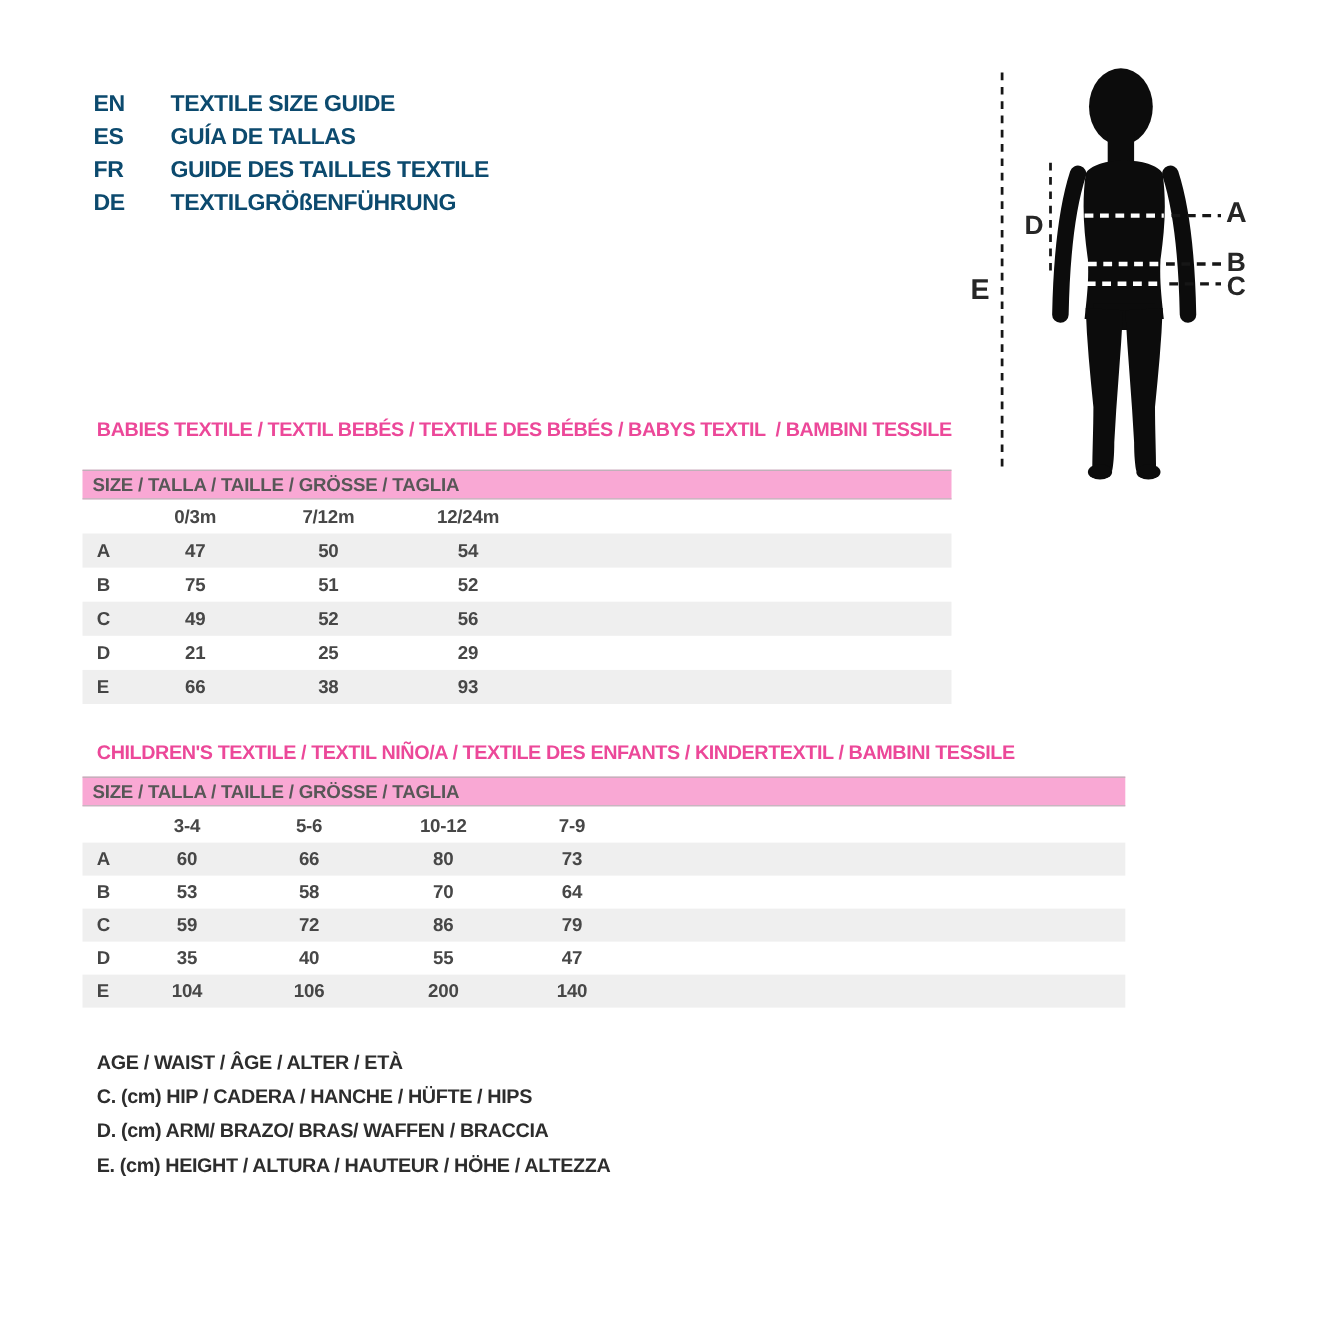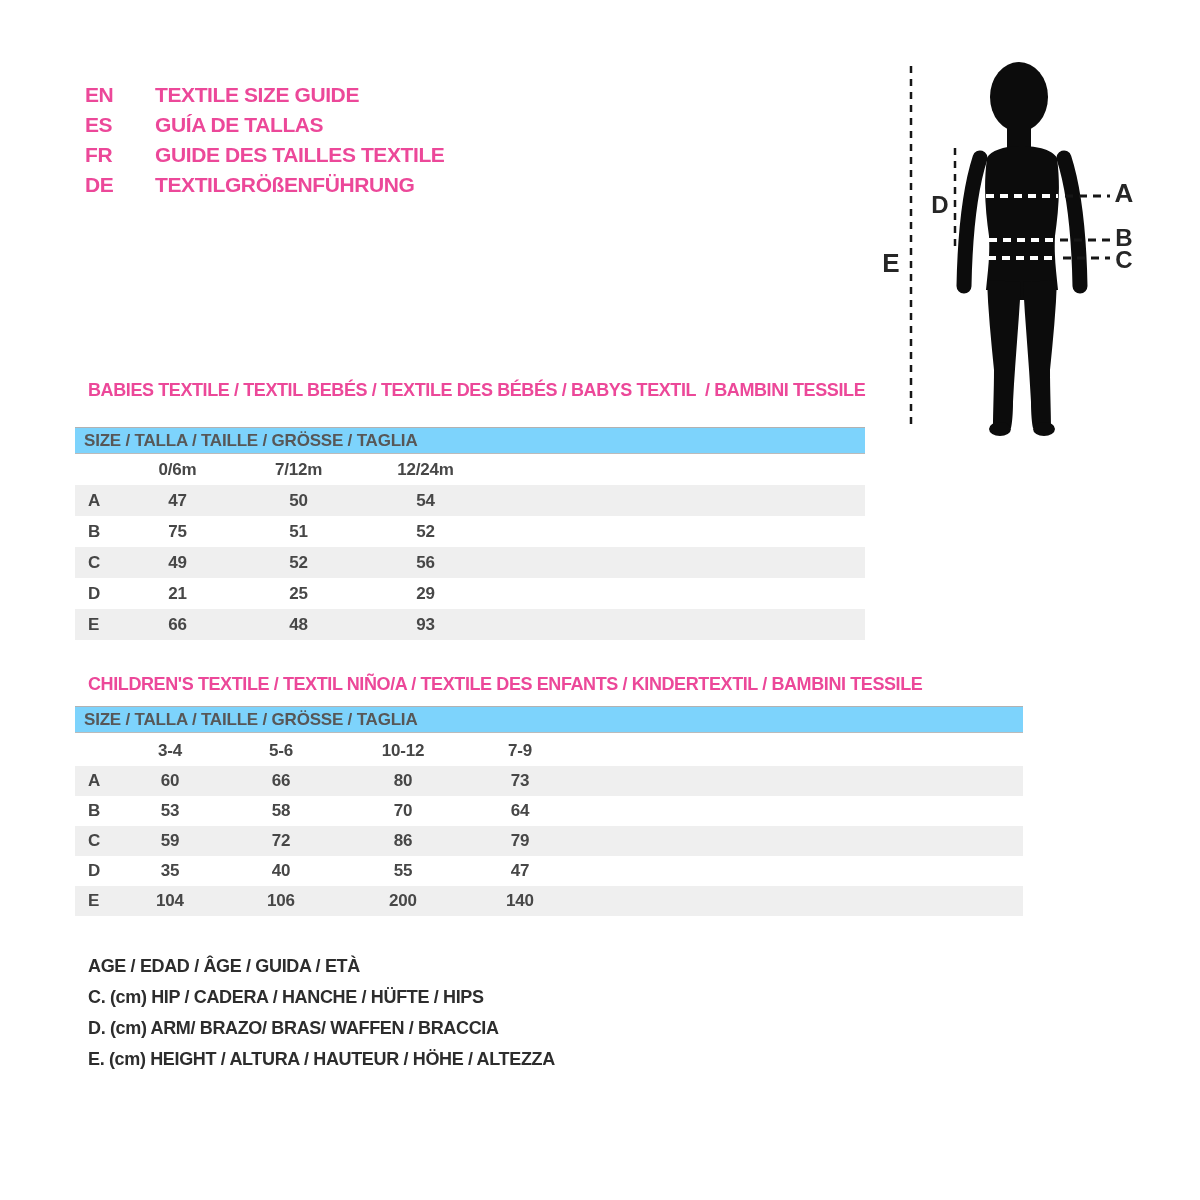--- a/index.html
+++ b/index.html
@@ -6,31 +6,31 @@
   body {
     width:1200px; height:1200px; background:#ffffff;
     font-family:"Liberation Sans","DejaVu Sans",sans-serif;
     font-weight:bold; color:#2f2f2f; position:relative;
     -webkit-font-smoothing:antialiased;
   }
   .abs { position:absolute; }
 
   
   .langs { left:85px; top:80px; }
-  .lang-row { display:flex; height:30px; line-height:30px; font-size:21px; letter-spacing:-0.4px; color:#ec4899; }
+  .lang-row { display:flex; height:30px; line-height:30px; font-size:21px; letter-spacing:-0.4px; color:#0c4a6e; }
   .lang-code { width:70px; }
 
   
   .sec-title { font-size:18px; letter-spacing:-0.4px; color:#ec4899; white-space:pre; }
   .babies-title { left:88px; top:380px; }
   .children-title { left:88px; top:674px; }
 
   
   .size-bar {
-    background:#7dd3fc; color:#575757; font-size:17px; height:27px; line-height:26px;
+    background:#f9a8d4; color:#575757; font-size:17px; height:27px; line-height:26px;
     padding-left:9px; letter-spacing:-0.2px; box-sizing:border-box;
     border-top:1px solid #b2b2b2; border-bottom:1px solid #bbbbbb; white-space:pre;
   }
   .babies-bar { left:75px; top:427px; width:790px; }
   .children-bar { left:75px; top:706px; width:948px; }
 
   
   .grid-babies { display:grid; grid-template-columns:45px 115px 127px 127px; }
   .grid-children { display:grid; grid-template-columns:45px 100px 122px 122px 112px; }
   .trow { align-items:center; font-size:17px; color:#474747; letter-spacing:-0.2px; }
@@ -103,21 +103,21 @@
   <text x="264" y="218" font-size="24" text-anchor="middle">C</text>
   <text x="80" y="163" font-size="24" text-anchor="middle">D</text>
   <text x="31" y="222" font-size="26" text-anchor="middle">E</text>
 </svg>
 
 <div class="abs sec-title babies-title">BABIES TEXTILE / TEXTIL BEBÉS / TEXTILE DES BÉBÉS / BABYS TEXTIL  / BAMBINI TESSILE</div>
 <div class="abs size-bar babies-bar">SIZE / TALLA / TAILLE / GRÖSSE / TAGLIA</div>
 
 <div class="abs grid-babies trow rowh31 babies-colhdr">
   <div class="tcell lbl"></div>
-  <div class="tcell">0/6m</div>
+  <div class="tcell">0/3m</div>
   <div class="tcell">7/12m</div>
   <div class="tcell">12/24m</div>
 </div>
 
 <div class="abs babies-rows">
   <div class="grid-babies trow rowh31 stripe">
     <div class="tcell lbl">A</div>
     <div class="tcell">47</div>
     <div class="tcell">50</div>
     <div class="tcell">54</div>
@@ -136,21 +136,21 @@
   </div>
   <div class="grid-babies trow rowh31">
     <div class="tcell lbl">D</div>
     <div class="tcell">21</div>
     <div class="tcell">25</div>
     <div class="tcell">29</div>
   </div>
   <div class="grid-babies trow rowh31 stripe">
     <div class="tcell lbl">E</div>
     <div class="tcell">66</div>
-    <div class="tcell">48</div>
+    <div class="tcell">38</div>
     <div class="tcell">93</div>
   </div>
 </div>
 
 <div class="abs sec-title children-title">CHILDREN'S TEXTILE / TEXTIL NIÑO/A / TEXTILE DES ENFANTS / KINDERTEXTIL / BAMBINI TESSILE</div>
 <div class="abs size-bar children-bar">SIZE / TALLA / TAILLE / GRÖSSE / TAGLIA</div>
 
 <div class="abs grid-children trow rowh31 children-colhdr">
   <div class="tcell lbl"></div>
   <div class="tcell">3-4</div>
@@ -191,17 +191,17 @@
   <div class="grid-children trow rowh30 stripe">
     <div class="tcell lbl">E</div>
     <div class="tcell">104</div>
     <div class="tcell">106</div>
     <div class="tcell">200</div>
     <div class="tcell">140</div>
   </div>
 </div>
 
 <div class="abs legend">
-  <div class="legend-line">AGE / EDAD / ÂGE / GUIDA / ETÀ</div>
+  <div class="legend-line">AGE / WAIST / ÂGE / ALTER / ETÀ</div>
   <div class="legend-line">C. (cm) HIP / CADERA / HANCHE / HÜFTE / HIPS</div>
   <div class="legend-line">D. (cm) ARM/ BRAZO/ BRAS/ WAFFEN / BRACCIA</div>
   <div class="legend-line">E. (cm) HEIGHT / ALTURA / HAUTEUR / HÖHE / ALTEZZA</div>
 </div>
 
 </body></html>

